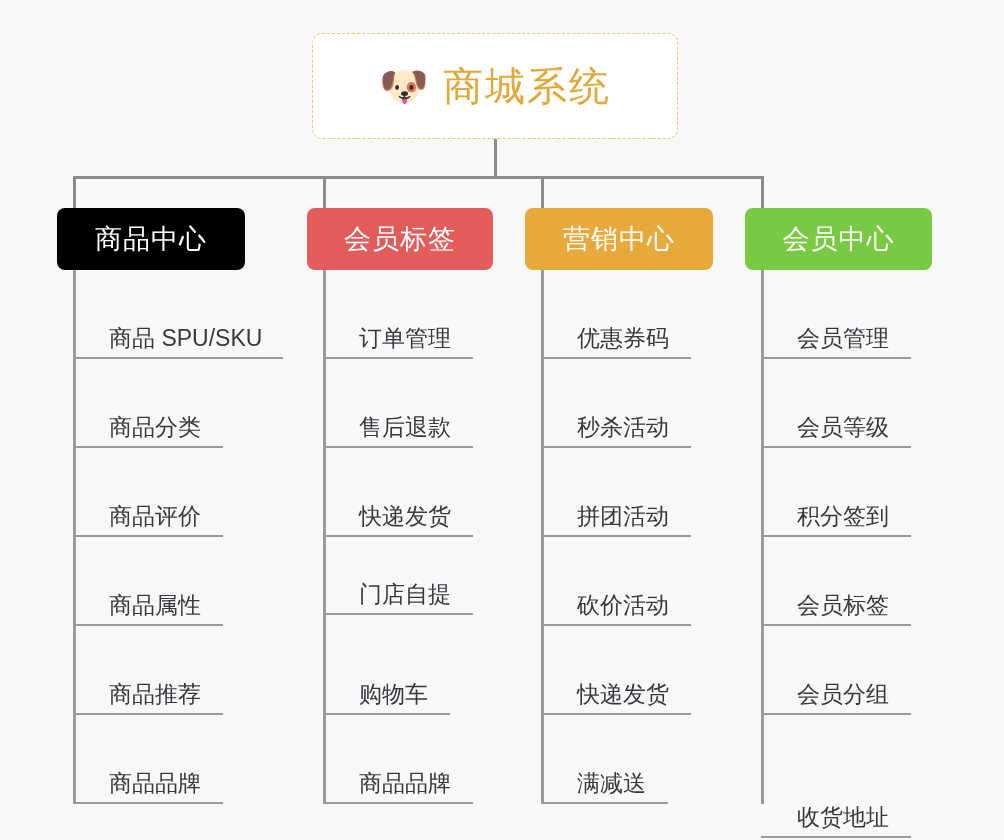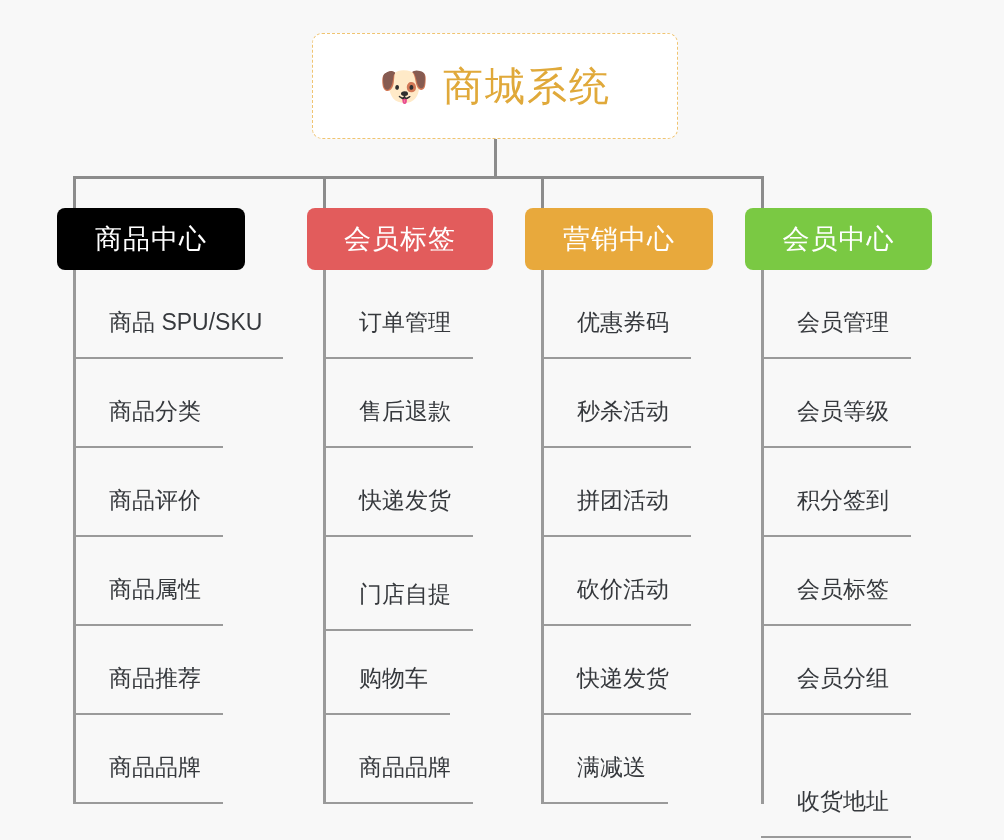--- a/index.html
+++ b/index.html
@@ -92,21 +92,21 @@
     box-sizing: border-box;
     border-bottom: 2px solid #9a9a9a;
     display: flex;
     align-items: flex-end;
     justify-content: flex-start;
   }
   .leaf-label {
     font-size: 23px;
     color: #36393d;
     white-space: nowrap;
-    padding: 0 10px 22px 36px;
+    padding: 0 10px 6px 36px;
     line-height: 1.1;
   }
 </style>
 </head>
 <body>
 
 <div id="canvas">
 
   <div class="root-node">
     <span class="root-emoji">🐶</span>
@@ -150,21 +150,21 @@
         <div class="spine" style="height: 534px;"></div>
         <div class="leaf" style="top: 62px; width: 150px;">
           <span class="leaf-label">订单管理</span>
         </div>
         <div class="leaf" style="top: 151px; width: 150px;">
           <span class="leaf-label">售后退款</span>
         </div>
         <div class="leaf" style="top: 240px; width: 150px;">
           <span class="leaf-label">快递发货</span>
         </div>
-        <div class="leaf" style="top: 334px; width: 150px;">
+        <div class="leaf" style="top: 318px; width: 150px;">
           <span class="leaf-label">门店自提</span>
         </div>
         <div class="leaf" style="top: 418px; width: 127px;">
           <span class="leaf-label">购物车</span>
         </div>
         <div class="leaf" style="top: 507px; width: 150px;">
           <span class="leaf-label">商品品牌</span>
         </div>
       </div>
       <div class="branch" style="left: 525px; width: 188px;">

